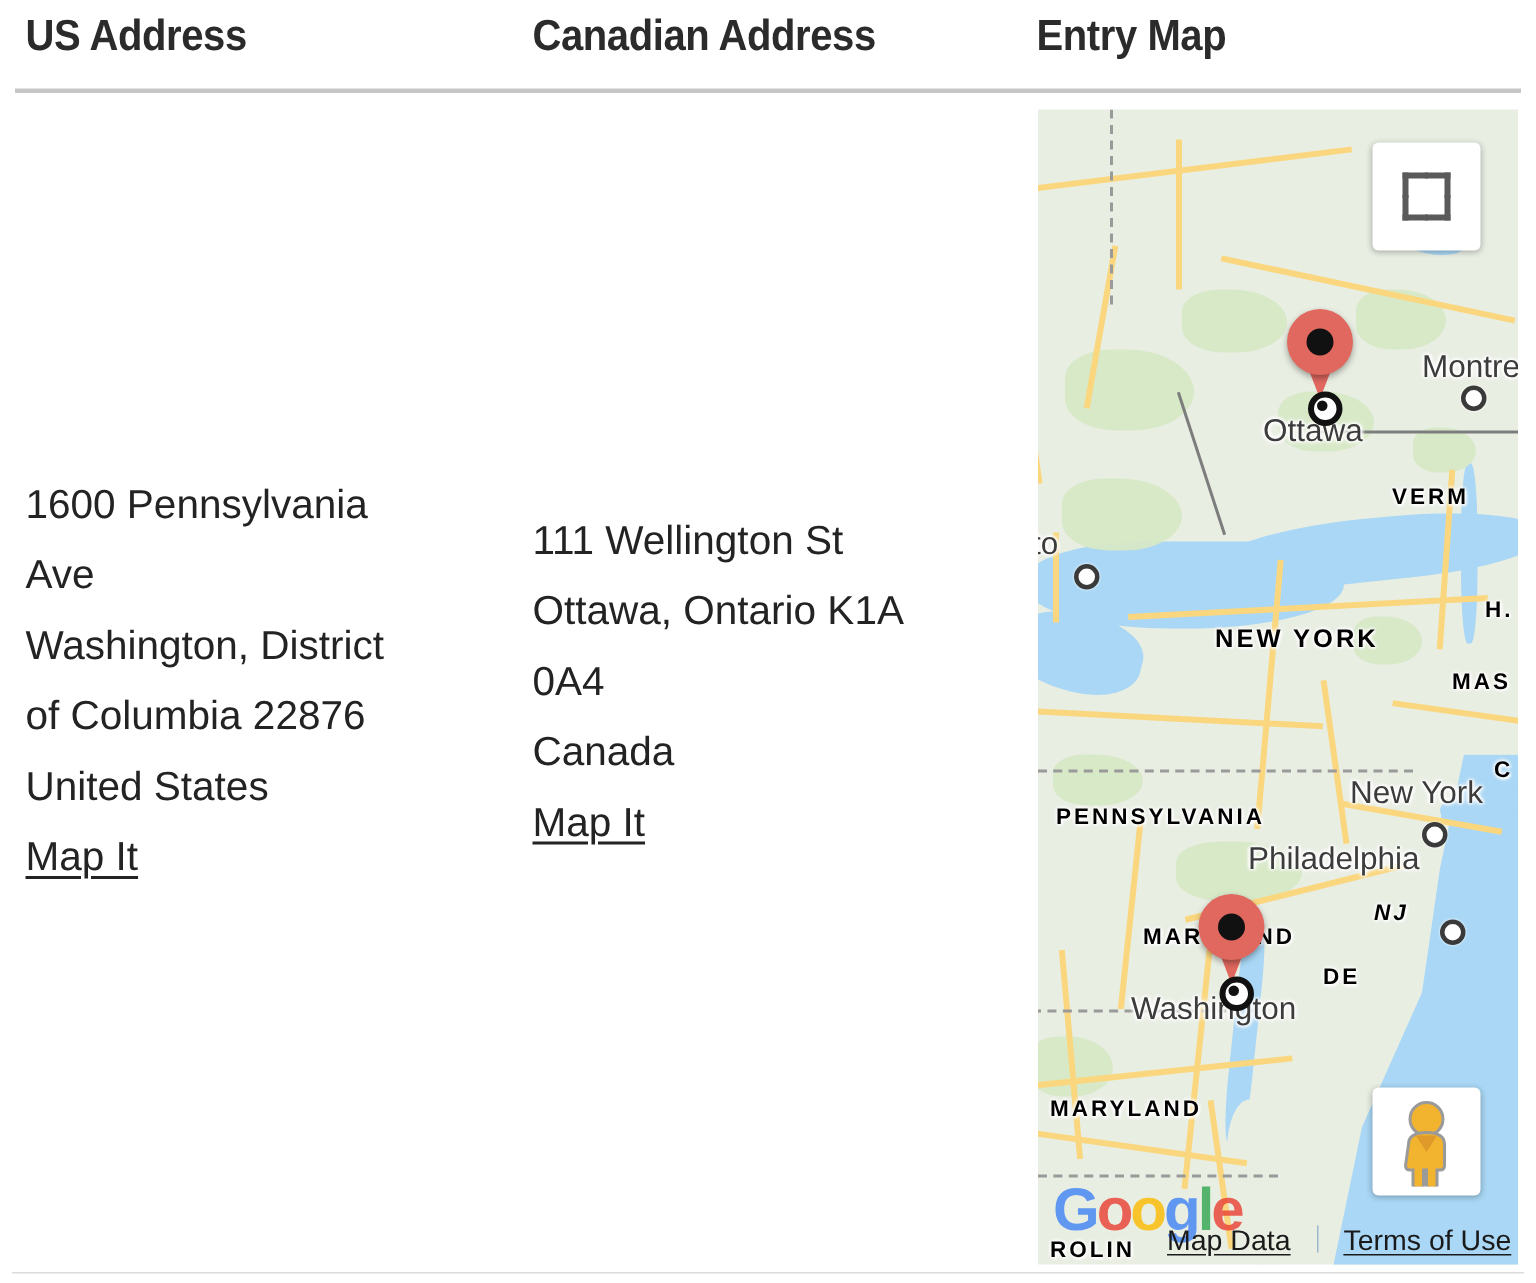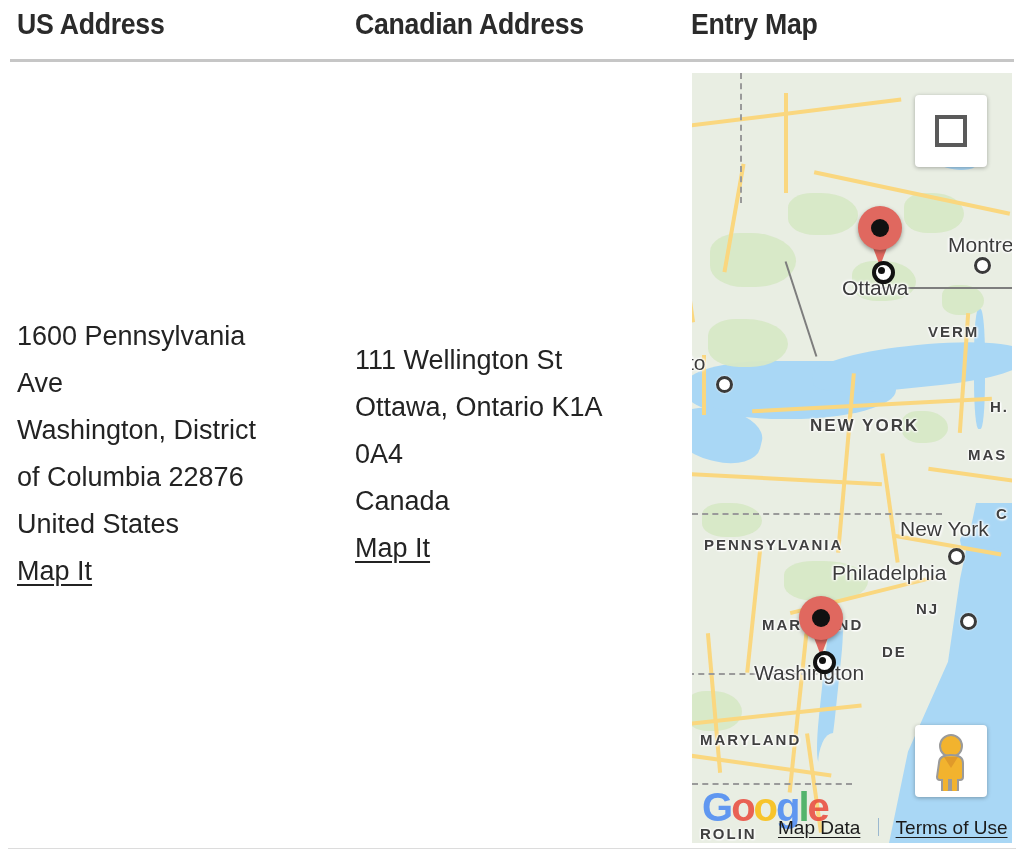--- a/index.html
+++ b/index.html
@@ -89,21 +89,21 @@
   .water { position: absolute; background: #a9d7f5; }
   .land  { position: absolute; background: #e9eee3; }
   .park  { position: absolute; background: #d7e8c6; border-radius: 40% 60% 55% 45%; opacity: .95; }
   .road  { position: absolute; background: #fbdf9c; }
   .road.major { background: #fad77f; }
   .border-line { position: absolute; border-top: 2px dashed #9a9a9a; }
   .border-solid { position: absolute; background: #7d7d7d; }
 
   .map-label {
     position: absolute;
-    color: #404040;
+    color: #000000;
     font-weight: bold;
     letter-spacing: 2px;
     text-shadow: 0 0 3px #fff, 0 0 3px #fff, 0 0 3px #fff, 1px 1px 2px #fff;
     white-space: nowrap;
     font-size: 15px;
   }
   .city-label {
     position: absolute;
     color: #3c3c3c;
     font-size: 21px;
@@ -314,21 +314,21 @@
     <div class="border-line" style="left:0; top:440px; width:250px; height:0;"></div>
     <div class="border-line" style="left:0; top:710px; width:160px; height:0;"></div>
     <div class="border-line" style="left:-4px; top:600px; width:150px; height:0;"></div>
 
     <div class="map-label" style="left:236px; top:250px;">VERM</div>
     <div class="map-label" style="left:298px; top:325px;">H.</div>
     <div class="map-label" style="left:118px; top:343px; font-size:17px;">NEW YORK</div>
     <div class="map-label" style="left:276px; top:373px;">MAS</div>
     <div class="map-label" style="left:304px; top:432px;">C</div>
     <div class="map-label" style="left:12px; top:463px;">PENNSYLVANIA</div>
-    <div class="map-label" style="left:224px; top:527px;">NJ</div>
+    <div class="map-label" style="left:224px; top:527px;font-style:italic;">NJ</div>
     <div class="map-label" style="left:70px; top:543px;">MARYLAND</div>
     <div class="map-label" style="left:190px; top:570px;">DE</div>
     <div class="map-label" style="left:8px; top:658px;">MARYLAND</div>
     <div class="map-label" style="left:8px; top:752px;">ROLIN</div>
 
     <div class="city-dot" style="left:282px; top:184px;"></div>
     <div class="city-label" style="left:232px; top:160px;margin-left:24px;">Montrea</div>
 
     <div class="city-label" style="left:150px; top:203px;">Ottawa</div>
 

